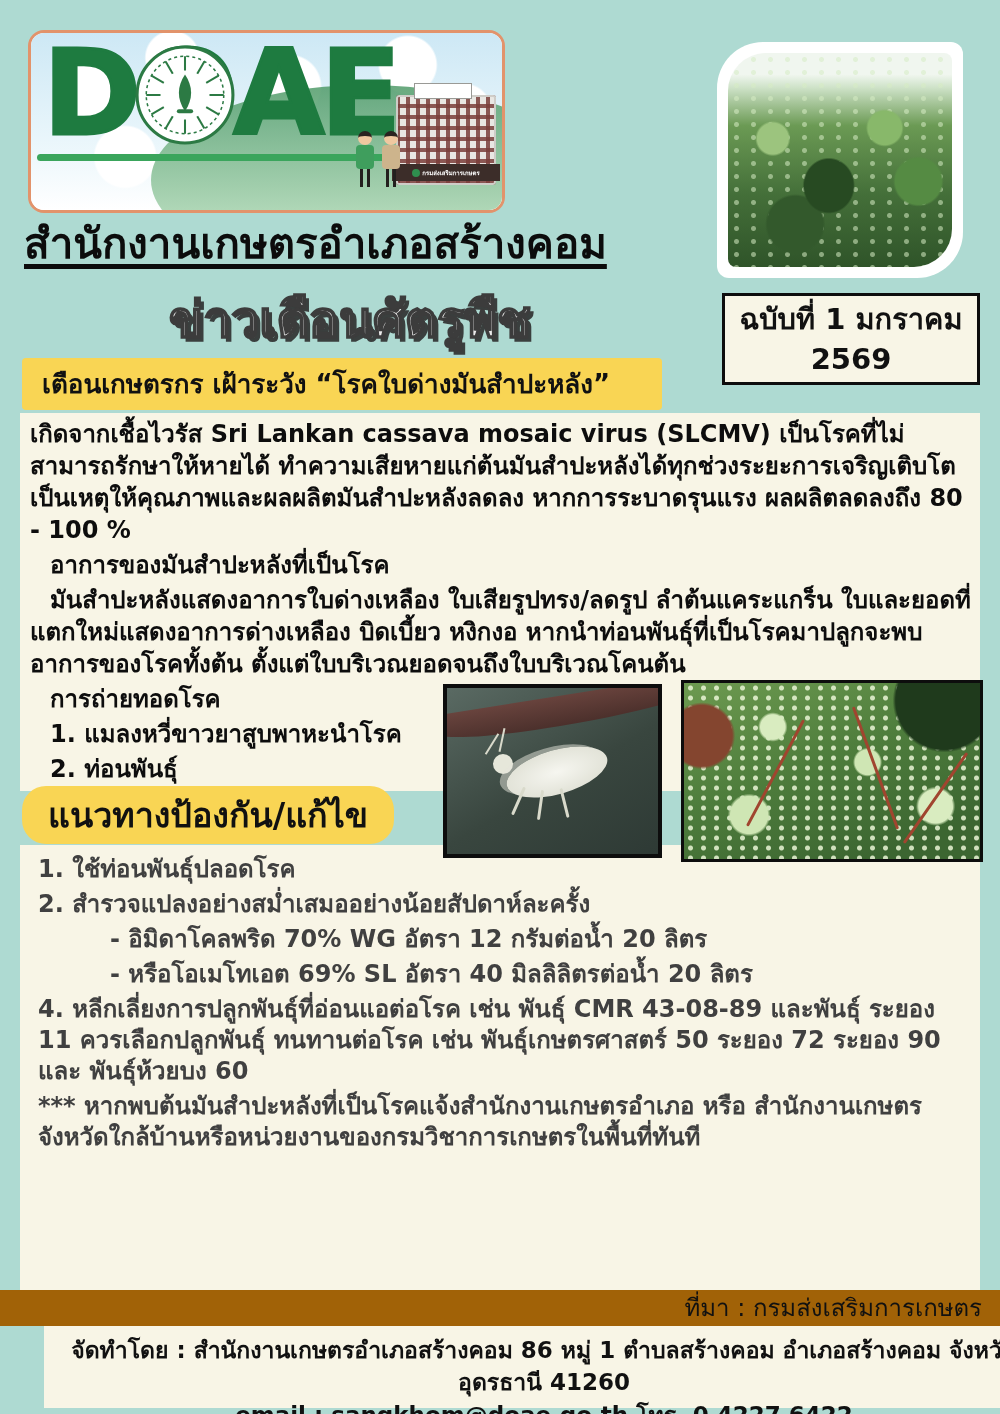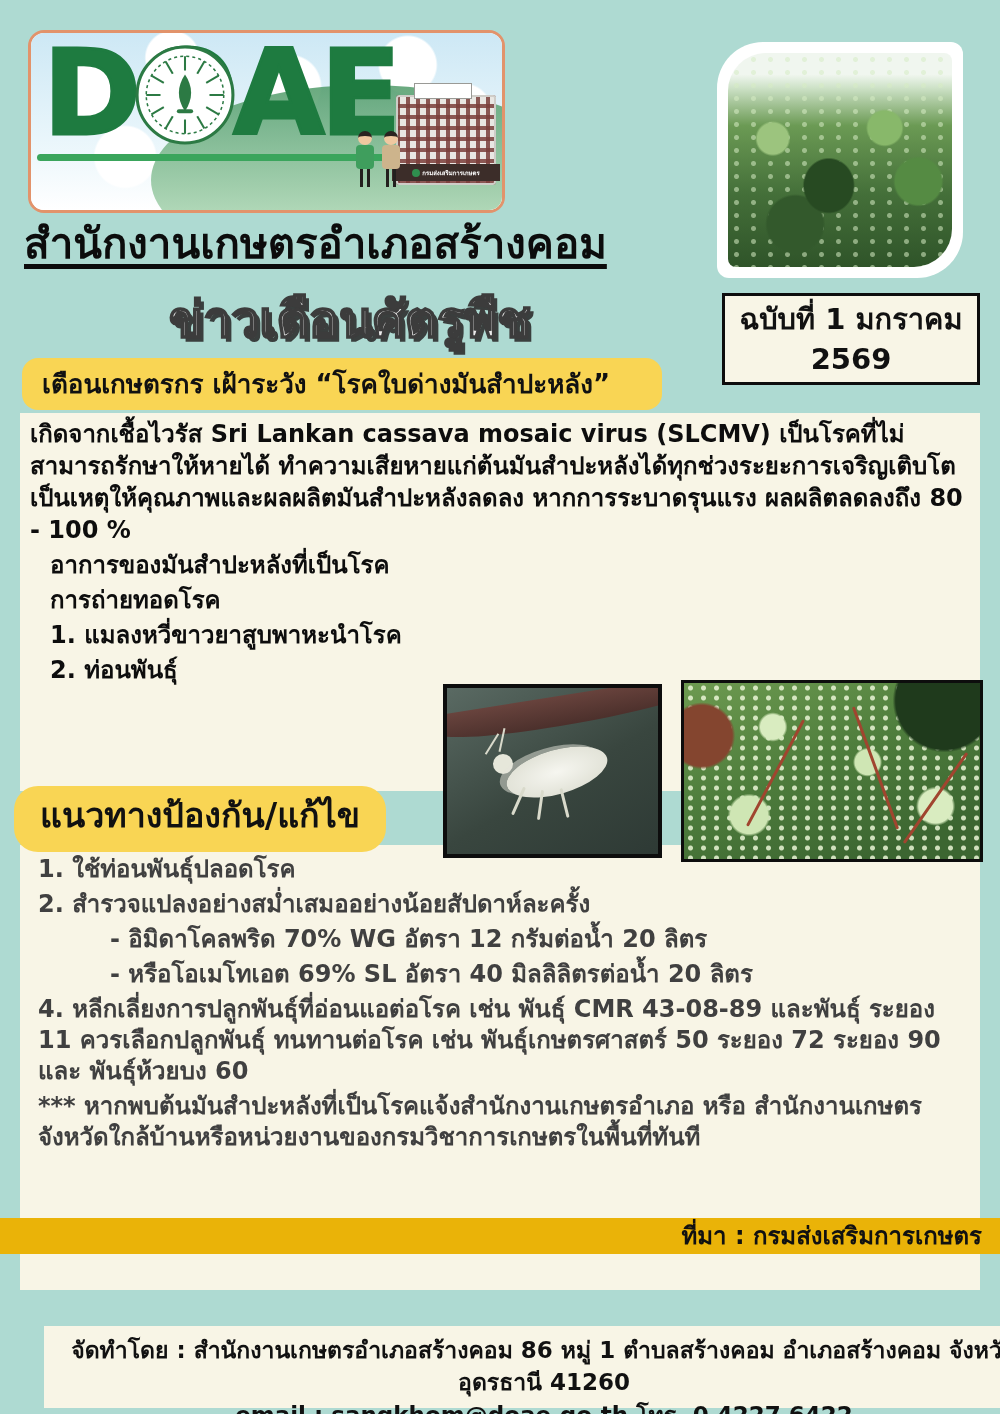--- a/index.html
+++ b/index.html
@@ -99,21 +99,21 @@
     white-space:nowrap;
   }
   .issue-box{
     left:722px;top:293px;width:258px;height:92px;box-sizing:border-box;
     background:#f8f5e6;border:3px solid #0d0d0d;
     display:flex;flex-direction:column;align-items:center;justify-content:center;
     font-size:29px;line-height:40px;font-weight:800;z-index:3;
   }
   .alert-banner{
     left:22px;top:358px;width:640px;height:52px;box-sizing:border-box;
-    background:#f9d554;border-radius:16px;
+    background:#f9d554;border-radius:4px;
     font-size:26px;line-height:52px;padding-left:20px;
     font-weight:800;white-space:nowrap;z-index:4;
   }
 
   
   .photo-cassava{
     left:717px;top:42px;width:246px;height:236px;box-sizing:border-box;
     background:#fff;border-radius:46px 12px 46px 12px;padding:11px;z-index:3;
   }
   .cassava-art{
@@ -178,38 +178,38 @@
       radial-gradient(circle, rgba(233,245,213,.85) 0 2px, transparent 3px),
       linear-gradient(160deg,#6d9a50,#4e7d3c 45%,#3c6631 85%);
     background-size:auto,auto,auto,auto,auto,auto,13px 10px,auto;
   }
   .stem{position:absolute;background:#a0452f;border-radius:2px;}
   .stem.s1{left:90px;top:30px;width:3px;height:120px;transform:rotate(28deg);}
   .stem.s2{left:190px;top:20px;width:3px;height:130px;transform:rotate(-20deg);}
   .stem.s3{left:250px;top:60px;width:3px;height:110px;transform:rotate(35deg);}
 
   .prevention-banner{
-    left:14px;top:786px;height:66px;box-sizing:border-box;
+    left:22px;top:786px;height:58px;box-sizing:border-box;
     background:#f9d554;border-radius:24px;padding:0 26px;
     font-size:34px;line-height:58px;font-weight:800;
     white-space:nowrap;z-index:4;display:inline-block;
   }
   .prevention{
     left:26px;top:854px;width:948px;z-index:2;
     font-size:24px;line-height:31px;font-weight:700;color:#404040;
   }
   .prevention p{margin:0 0 4px 0;}
   .prevention .num{padding-left:12px;}
   .prevention .chem{padding-left:84px;}
 
   
   .source-band{
-    left:0;top:1218px;width:1000px;height:36px;background:#eab308;
+    left:0;top:1290px;width:1000px;height:36px;background:#a16207;
     font-size:24px;line-height:36px;text-align:right;
-    padding-right:18px;box-sizing:border-box;font-weight:700;z-index:2;
+    padding-right:18px;box-sizing:border-box;font-weight:400;z-index:2;
   }
   .footer-band{
     left:0;top:1326px;width:1000px;height:82px;background:#f8f5e6;
     text-align:center;z-index:1;margin-left:44px;
   }
   .footer-band .f1{margin:8px 10px 0;font-size:23px;line-height:32px;font-weight:800;}
   .footer-band .f2{margin:2px 10px 0;font-size:23px;line-height:30px;font-weight:800;}
 </style>
 </head>
 <body>
@@ -278,20 +278,21 @@
   <span>2569</span>
 </div>
 
 <div class="abs alert-banner">เตือนเกษตรกร เฝ้าระวัง “โรคใบด่างมันสำปะหลัง”</div>
 
 <div class="abs content-box"></div>
 
 <div class="abs article">
   <p>เกิดจากเชื้อไวรัส Sri Lankan cassava mosaic virus (SLCMV) เป็นโรคที่ไม่สามารถรักษาให้หายได้ ทำความเสียหายแก่ต้นมันสำปะหลังได้ทุกช่วงระยะการเจริญเติบโต เป็นเหตุให้คุณภาพและผลผลิตมันสำปะหลังลดลง หากการระบาดรุนแรง ผลผลิตลดลงถึง 80 - 100 %</p>
   <p class="ind">อาการของมันสำปะหลังที่เป็นโรค</p>
+  <p class="ind">มันสำปะหลังแสดงอาการใบด่างเหลือง ใบเสียรูปทรง/ลดรูป ลำต้นแคระแกร็น ใบและยอดที่แตกใหม่แสดงอาการด่างเหลือง บิดเบี้ยว หงิกงอ หากนำท่อนพันธุ์ที่เป็นโรคมาปลูกจะพบอาการของโรคทั้งต้น ตั้งแต่ใบบริเวณยอดจนถึงใบบริเวณโคนต้น</p>
   <p class="li">การถ่ายทอดโรค</p>
   <p class="li">1. แมลงหวี่ขาวยาสูบพาหะนำโรค</p>
   <p class="li">2. ท่อนพันธุ์</p>
 </div>
 
 <div class="abs mid-band"></div>
 
 <div class="abs photo-whitefly">
   <div class="leaf-stripe"></div>
   <div class="fly-ant a1"></div>

